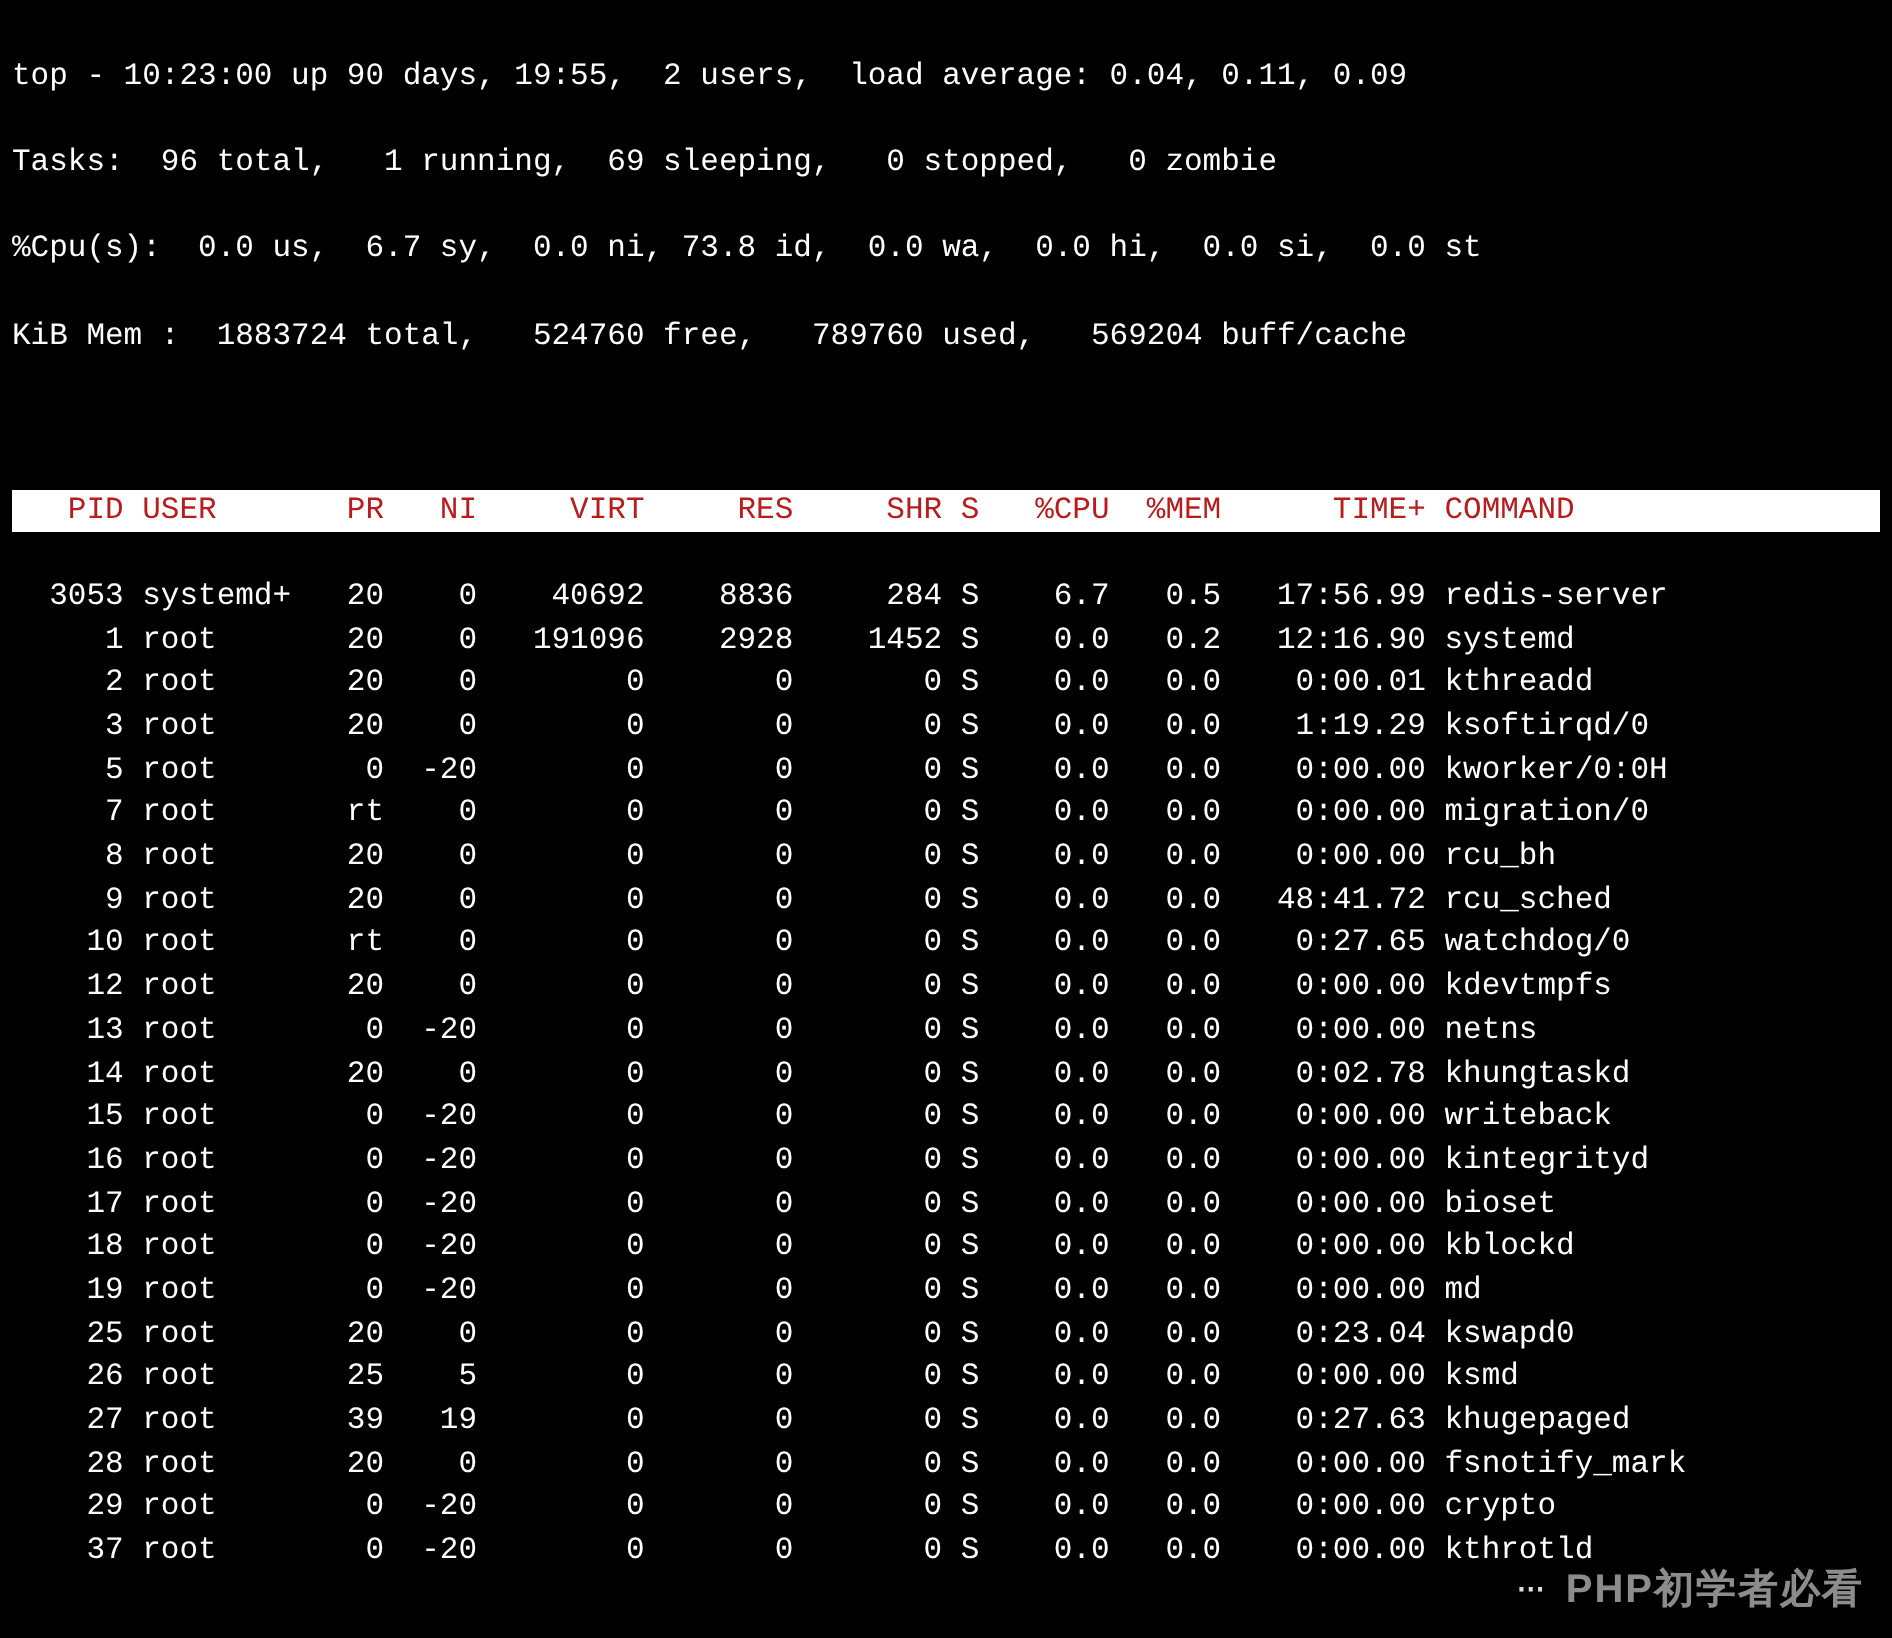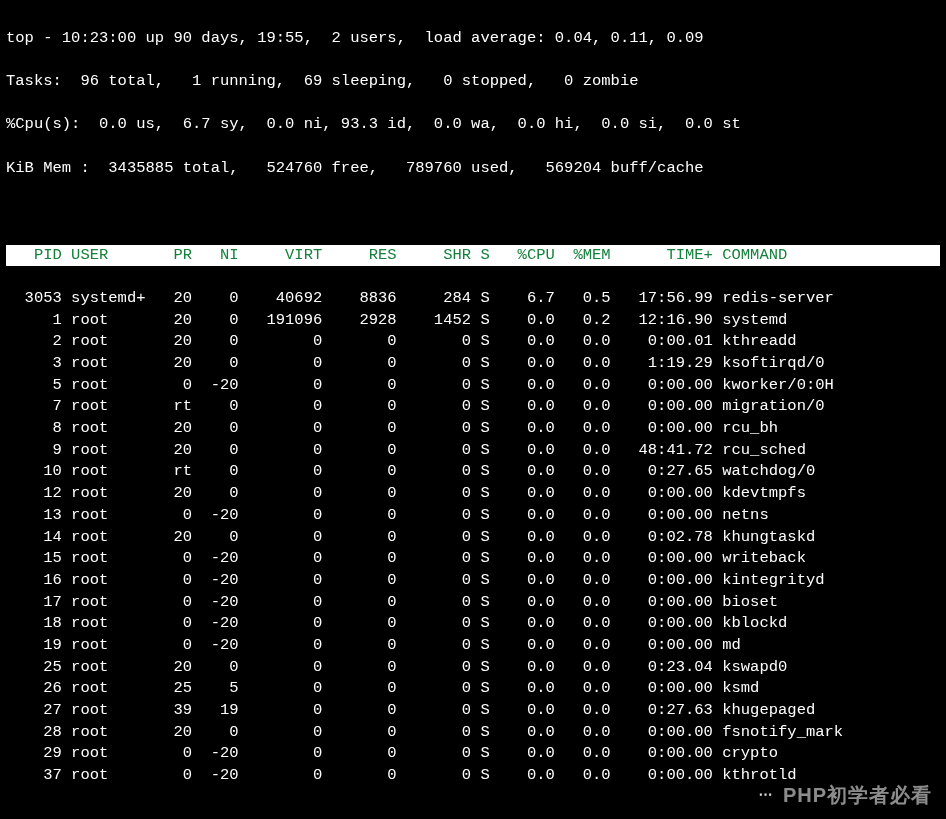--- a/index.html
+++ b/index.html
@@ -14,21 +14,21 @@
     height: 819px;
     overflow: hidden;
     position: relative;
   }
   .wrap {
     padding: 6px 6px 0 6px;
     white-space: pre;
   }
   .header-row {
     background: #fff;
-    color: #15803d;
+    color: #b91c1c;
     display: block;
   }
   .row { display: block; }
   .watermark {
     position: absolute;
     right: 14px;
     bottom: 10px;
     font-family: "PingFang SC","Microsoft YaHei",sans-serif;
     color: rgba(255,255,255,0.55);
     font-weight: 700;
@@ -46,22 +46,22 @@
     display:inline-flex;align-items:center;justify-content:center;
     font-size:14px;color:#ddd;
   }
 </style>
 </head>
 <body>
 
 <div class="wrap">
 <span class="row">top - 10:23:00 up 90 days, 19:55,  2 users,  load average: 0.04, 0.11, 0.09</span>
 <span class="row">Tasks:  96 total,   1 running,  69 sleeping,   0 stopped,   0 zombie</span>
-<span class="row">%Cpu(s):  0.0 us,  6.7 sy,  0.0 ni, 93.3 id,  0.0 wa,  0.0 hi,  0.0 si,  0.0 st</span>
-<span class="row">KiB Mem :  3435885 total,   524760 free,   789760 used,   569204 buff/cache</span>
+<span class="row">%Cpu(s):  0.0 us,  6.7 sy,  0.0 ni, 73.8 id,  0.0 wa,  0.0 hi,  0.0 si,  0.0 st</span>
+<span class="row">KiB Mem :  1883724 total,   524760 free,   789760 used,   569204 buff/cache</span>
 <span class="row"> </span>
 <span class="header-row" id="hdr">   PID USER       PR   NI     VIRT     RES     SHR S   %CPU  %MEM      TIME+ COMMAND              </span>
 <span id="proc-rows"><span class="row">  3053 systemd+   20    0    40692    8836     284 S    6.7   0.5   17:56.99 redis-server        </span><span class="row">     1 root       20    0   191096    2928    1452 S    0.0   0.2   12:16.90 systemd             </span><span class="row">     2 root       20    0        0       0       0 S    0.0   0.0    0:00.01 kthreadd            </span><span class="row">     3 root       20    0        0       0       0 S    0.0   0.0    1:19.29 ksoftirqd/0         </span><span class="row">     5 root        0  -20        0       0       0 S    0.0   0.0    0:00.00 kworker/0:0H        </span><span class="row">     7 root       rt    0        0       0       0 S    0.0   0.0    0:00.00 migration/0         </span><span class="row">     8 root       20    0        0       0       0 S    0.0   0.0    0:00.00 rcu_bh              </span><span class="row">     9 root       20    0        0       0       0 S    0.0   0.0   48:41.72 rcu_sched           </span><span class="row">    10 root       rt    0        0       0       0 S    0.0   0.0    0:27.65 watchdog/0          </span><span class="row">    12 root       20    0        0       0       0 S    0.0   0.0    0:00.00 kdevtmpfs           </span><span class="row">    13 root        0  -20        0       0       0 S    0.0   0.0    0:00.00 netns               </span><span class="row">    14 root       20    0        0       0       0 S    0.0   0.0    0:02.78 khungtaskd          </span><span class="row">    15 root        0  -20        0       0       0 S    0.0   0.0    0:00.00 writeback           </span><span class="row">    16 root        0  -20        0       0       0 S    0.0   0.0    0:00.00 kintegrityd         </span><span class="row">    17 root        0  -20        0       0       0 S    0.0   0.0    0:00.00 bioset              </span><span class="row">    18 root        0  -20        0       0       0 S    0.0   0.0    0:00.00 kblockd             </span><span class="row">    19 root        0  -20        0       0       0 S    0.0   0.0    0:00.00 md                  </span><span class="row">    25 root       20    0        0       0       0 S    0.0   0.0    0:23.04 kswapd0             </span><span class="row">    26 root       25    5        0       0       0 S    0.0   0.0    0:00.00 ksmd                </span><span class="row">    27 root       39   19        0       0       0 S    0.0   0.0    0:27.63 khugepaged          </span><span class="row">    28 root       20    0        0       0       0 S    0.0   0.0    0:00.00 fsnotify_mark       </span><span class="row">    29 root        0  -20        0       0       0 S    0.0   0.0    0:00.00 crypto              </span><span class="row">    37 root        0  -20        0       0       0 S    0.0   0.0    0:00.00 kthrotld            </span></span>
 </div>
 
 <div class="watermark">
   <span class="wm-icon">⋯</span>
   <span>PHP初学者必看</span>
 </div>
 

